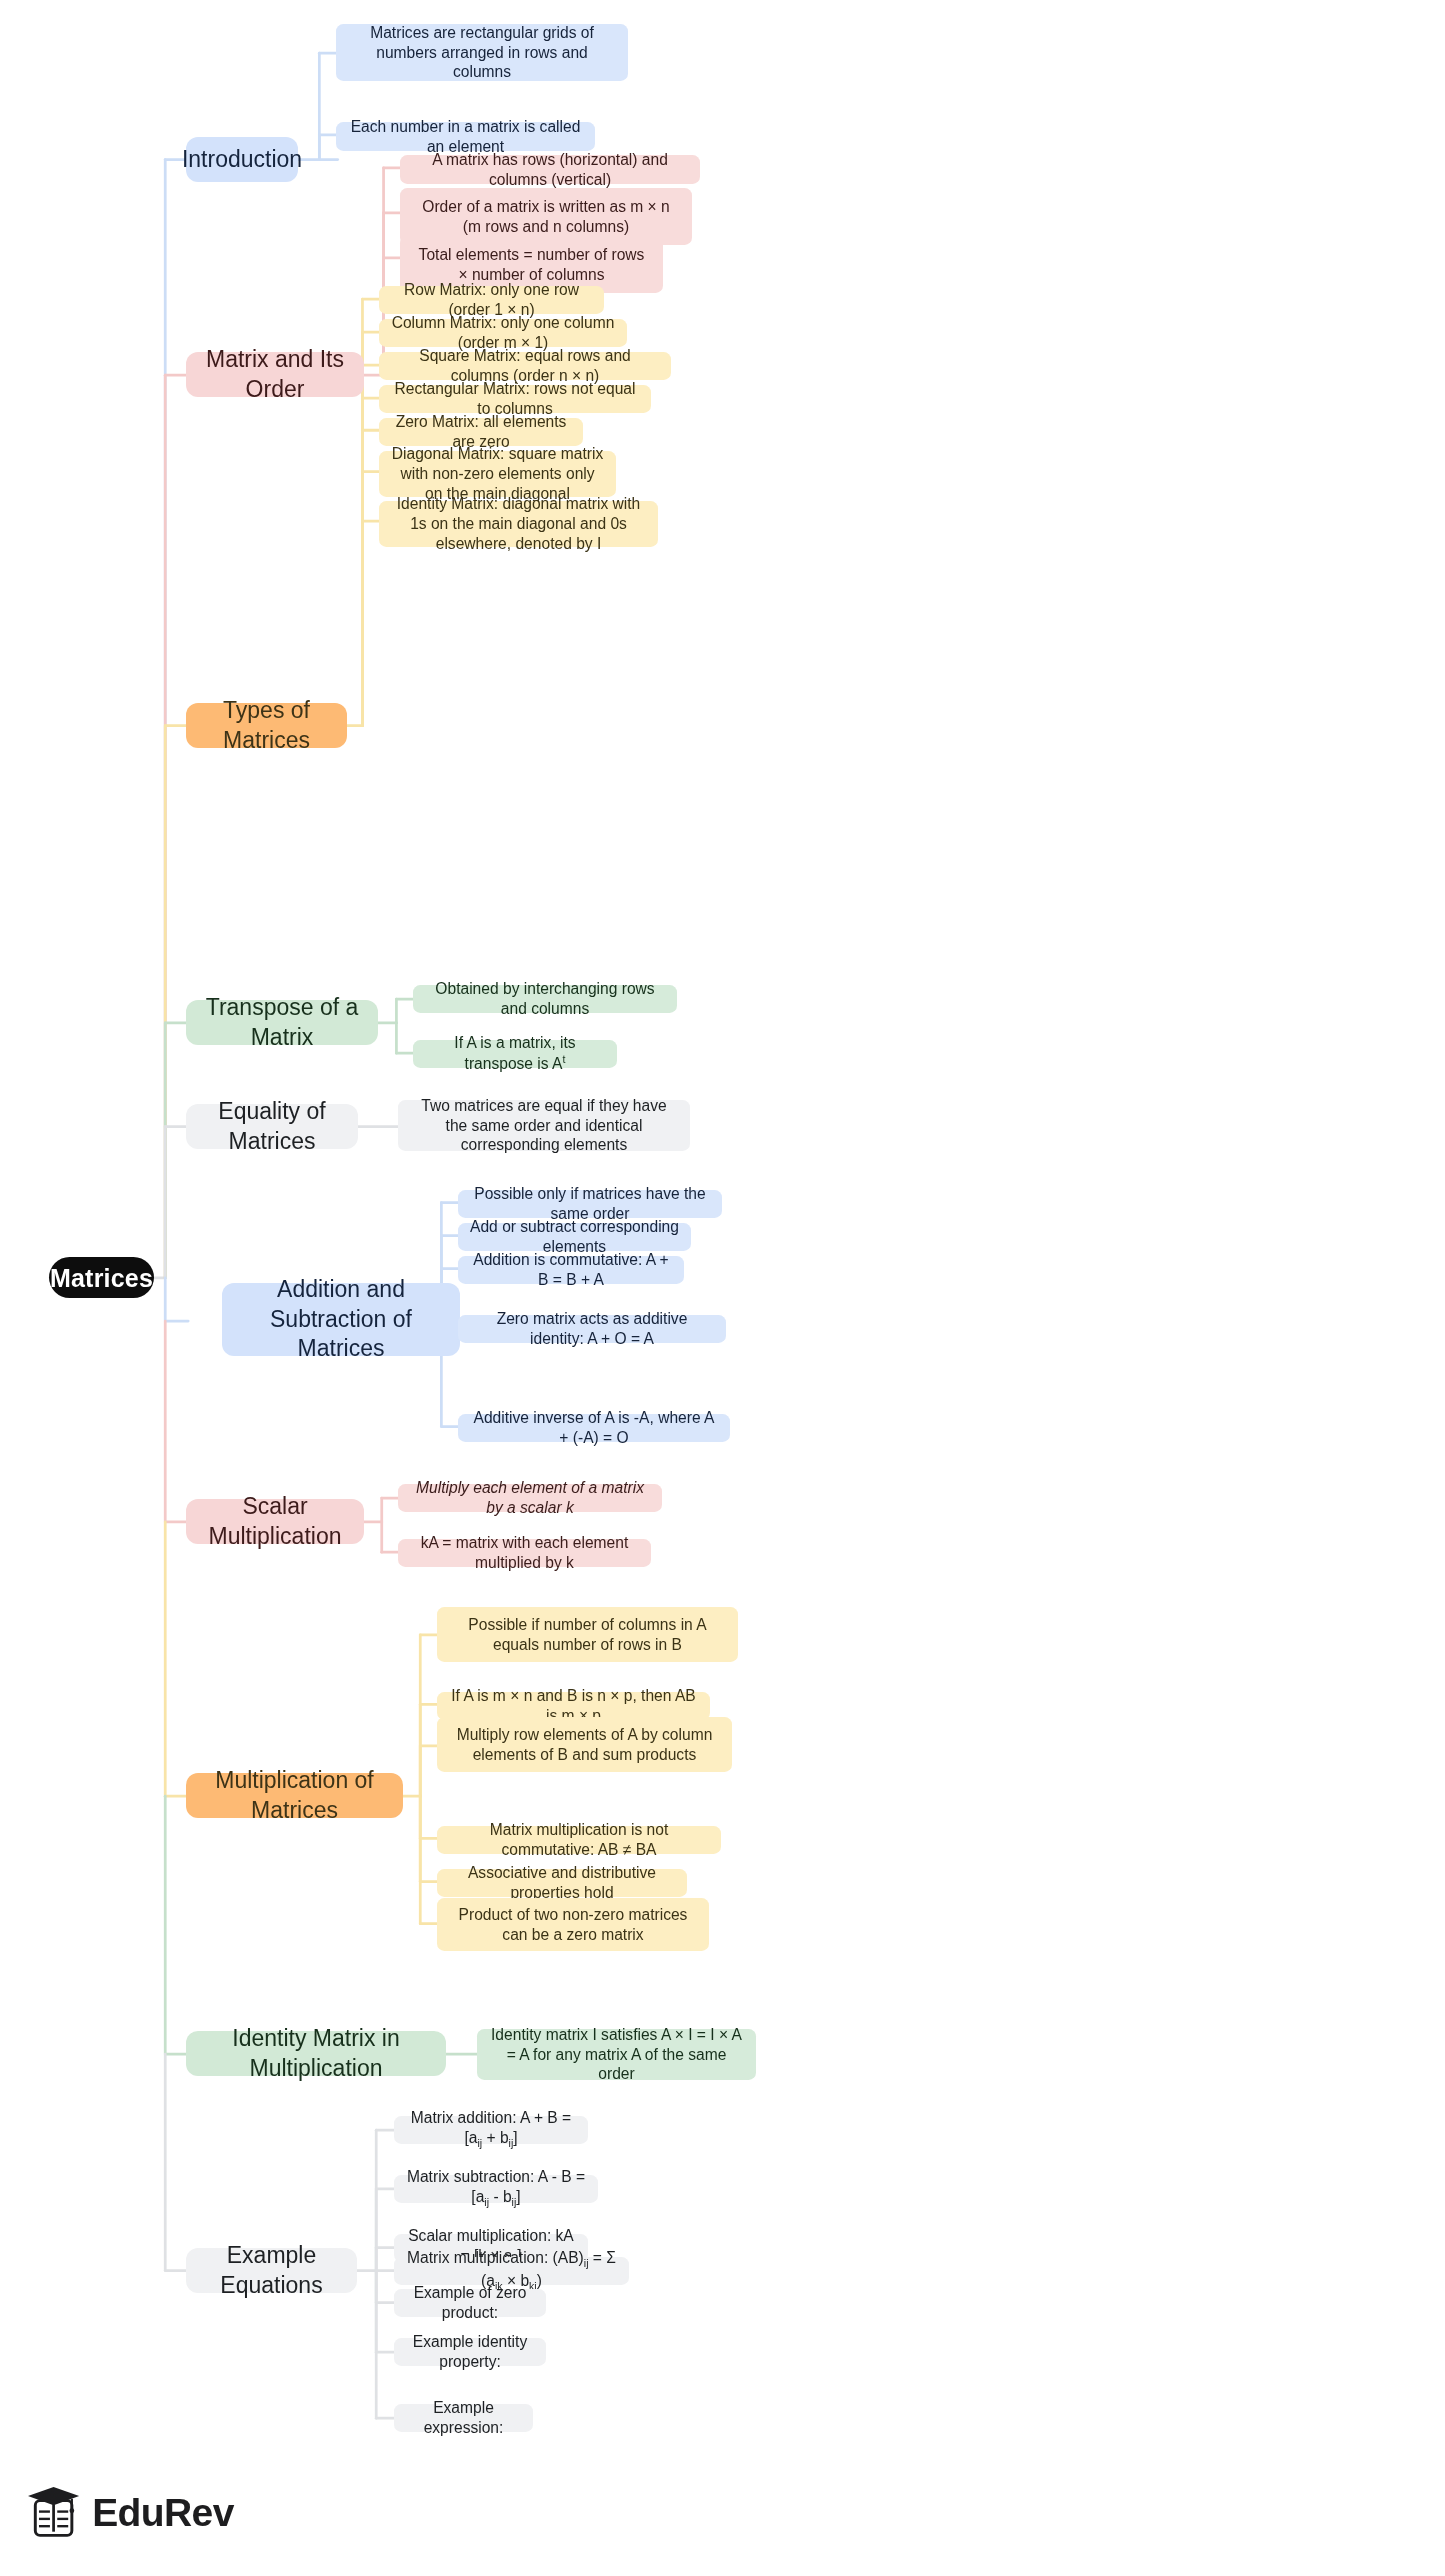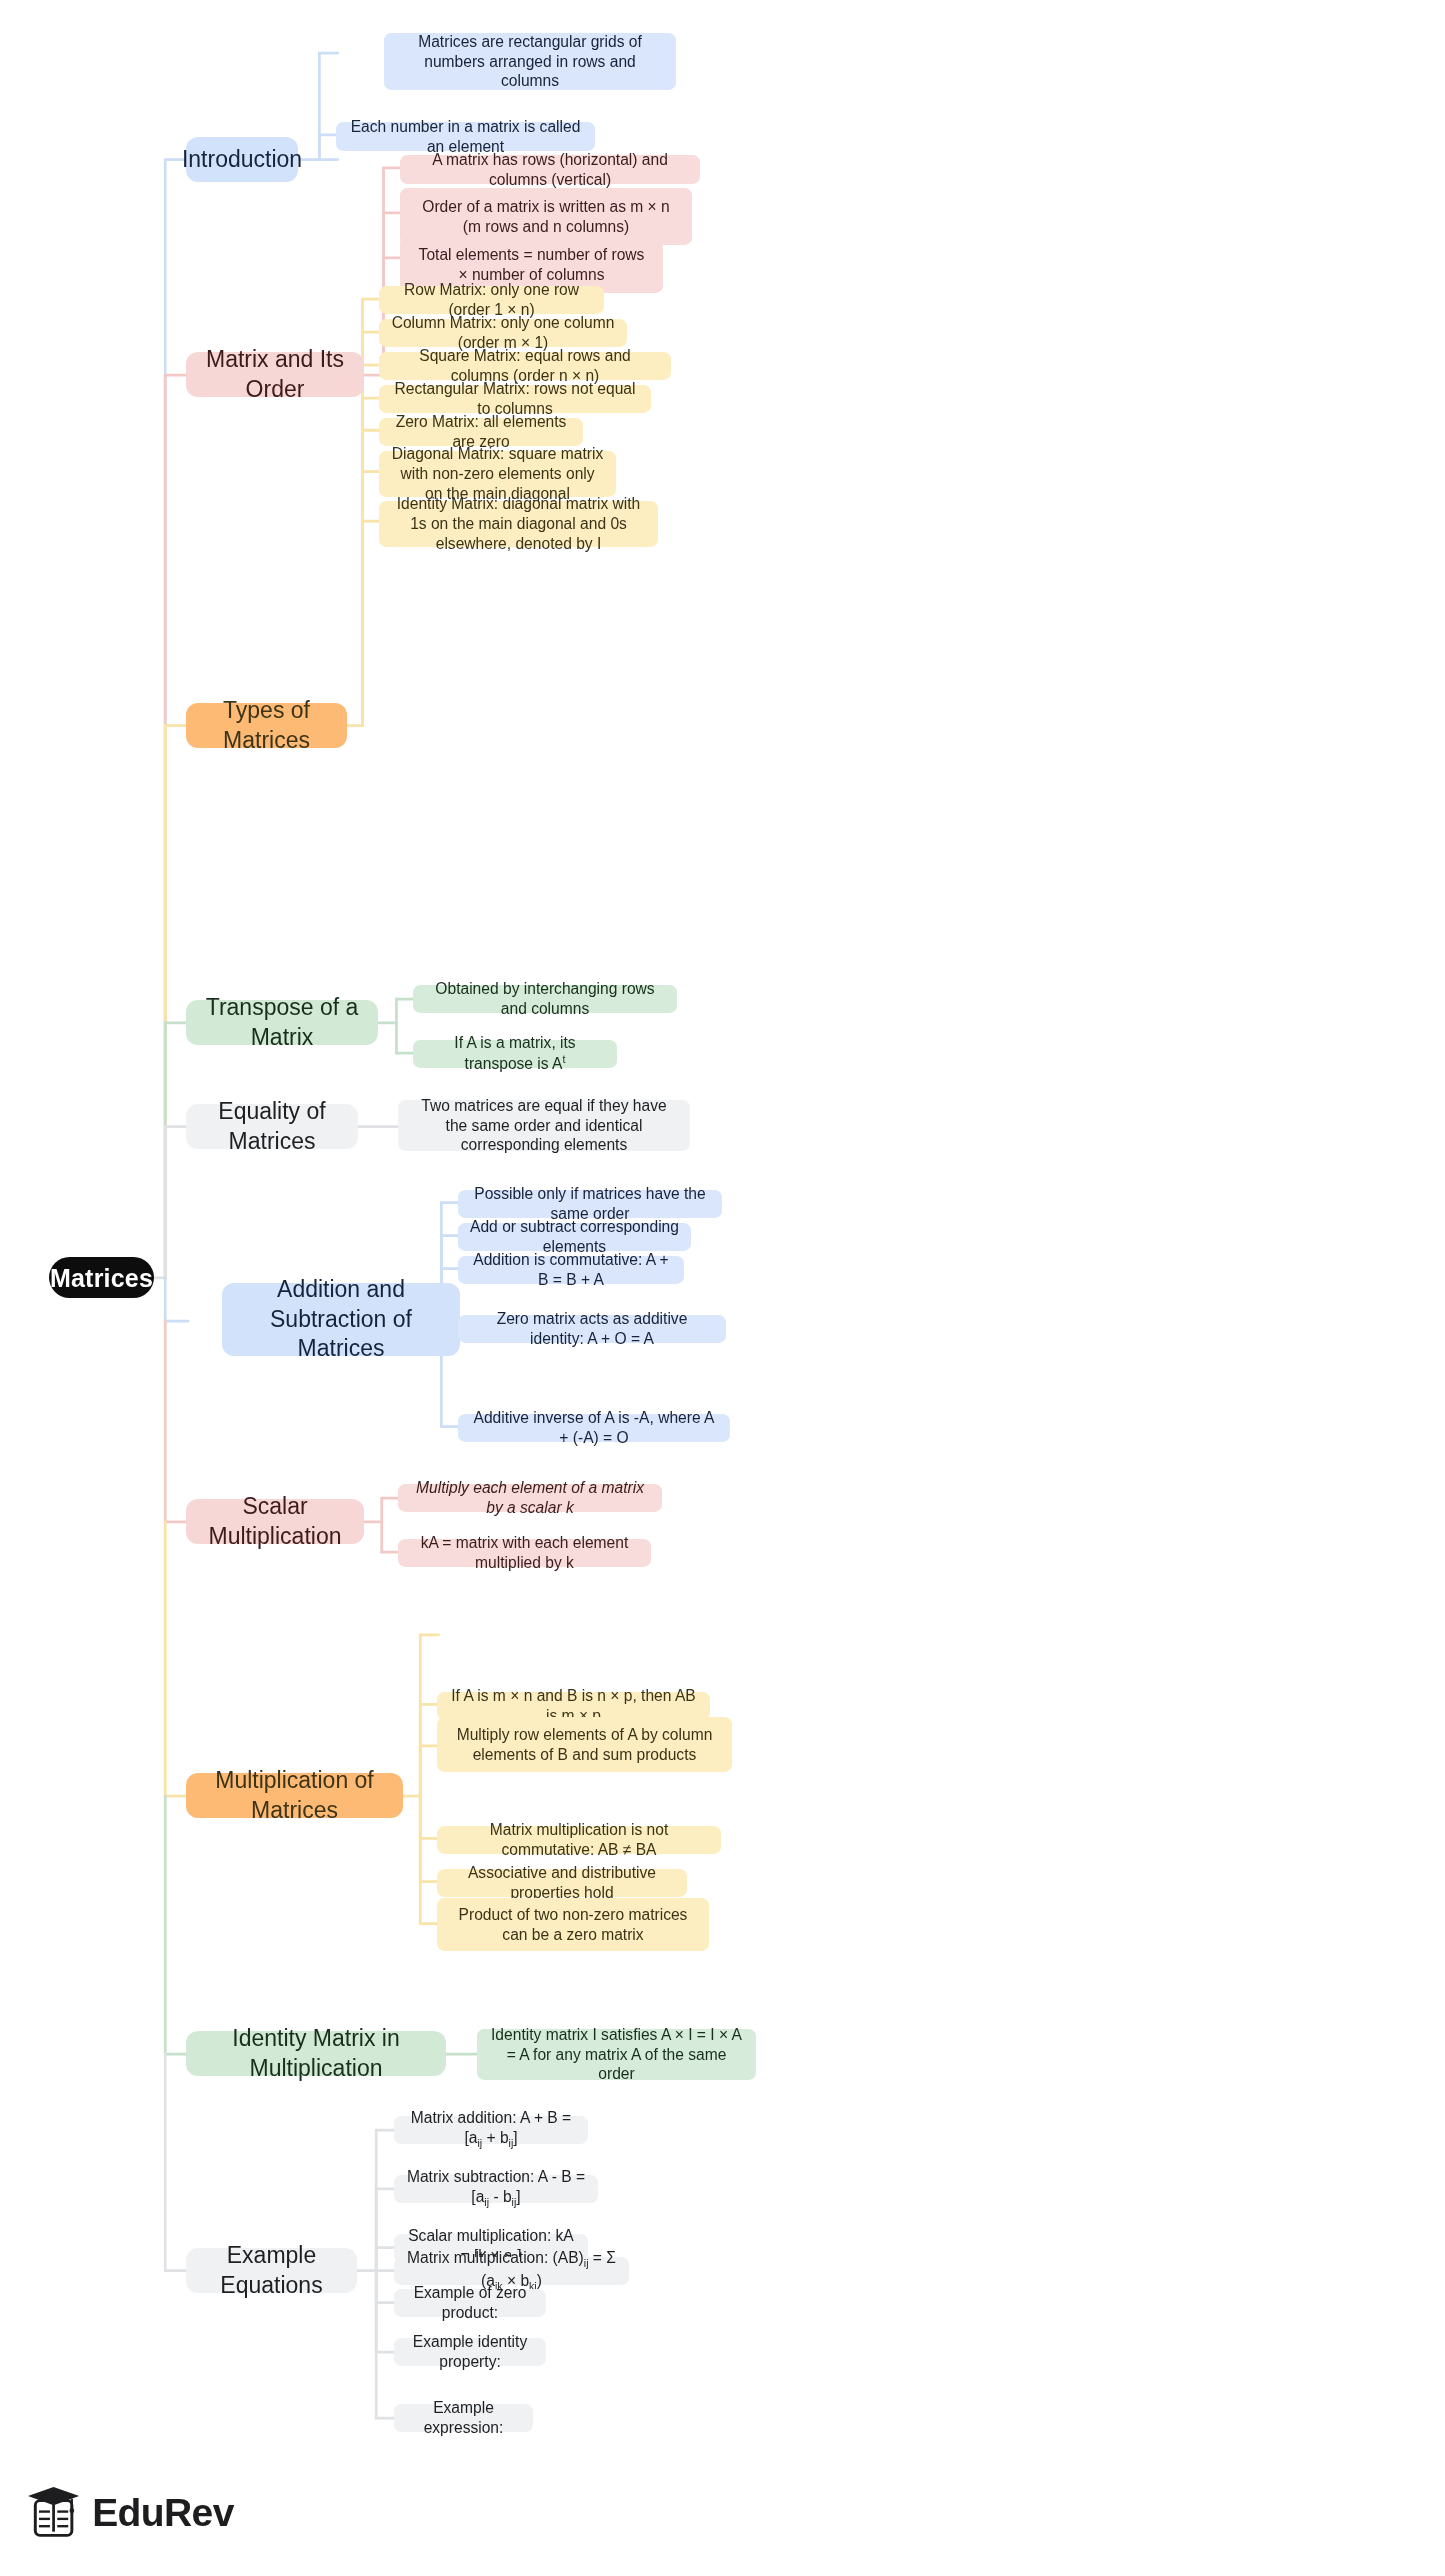--- a/index.html
+++ b/index.html
@@ -203,21 +203,21 @@
     </g>
   </svg>
 
   <div class="node root-node" style="left:49px; top:1257px; width:105px; height:41px;">
     <span>Matrices</span>
   </div>
 
   <div class="node branch blue" style="left:186px; top:137px; width:112px; height:45px;">
     <span>Introduction</span>
   </div>
-  <div class="node leaf blue" style="left:336px; top:33px; width:292px; height:57px;margin-left:48px;">
+  <div class="node leaf blue" style="left:336px; top:24px; width:292px; height:57px;">
     <span>Matrices are rectangular grids of numbers arranged in rows and columns</span>
   </div>
   <div class="node leaf blue" style="left:336px; top:122px; width:259px; height:29px;">
     <span>Each number in a matrix is called an element</span>
   </div>
 
   <div class="node branch red" style="left:186px; top:352px; width:178px; height:45px;">
     <span>Matrix and Its Order</span>
   </div>
   <div class="node leaf red" style="left:400px; top:155px; width:300px; height:29px;">
@@ -296,20 +296,23 @@
   </div>
   <div class="node leaf red" style="left:398px; top:1484px; width:264px; height:27.5px;font-style:italic;">
     <span>Multiply each element of a matrix by a scalar k</span>
   </div>
   <div class="node leaf red" style="left:398px; top:1539px; width:253px; height:27.5px;">
     <span>kA = matrix with each element multiplied by k</span>
   </div>
 
   <div class="node branch yellow" style="left:186px; top:1773px; width:217px; height:45px;">
     <span>Multiplication of Matrices</span>
+  </div>
+  <div class="node leaf yellow" style="left:437px; top:1607px; width:301px; height:55px;">
+    <span>Possible if number of columns in A equals number of rows in B</span>
   </div>
   <div class="node leaf yellow" style="left:437px; top:1692px; width:273px; height:27.5px;">
     <span>If A is m × n and B is n × p, then AB is m × p</span>
   </div>
   <div class="node leaf yellow" style="left:437px; top:1717px; width:295px; height:55px;">
     <span>Multiply row elements of A by column elements of B and sum products</span>
   </div>
   <div class="node leaf yellow" style="left:437px; top:1826px; width:284px; height:27.5px;">
     <span>Matrix multiplication is not commutative: AB ≠ BA</span>
   </div>

